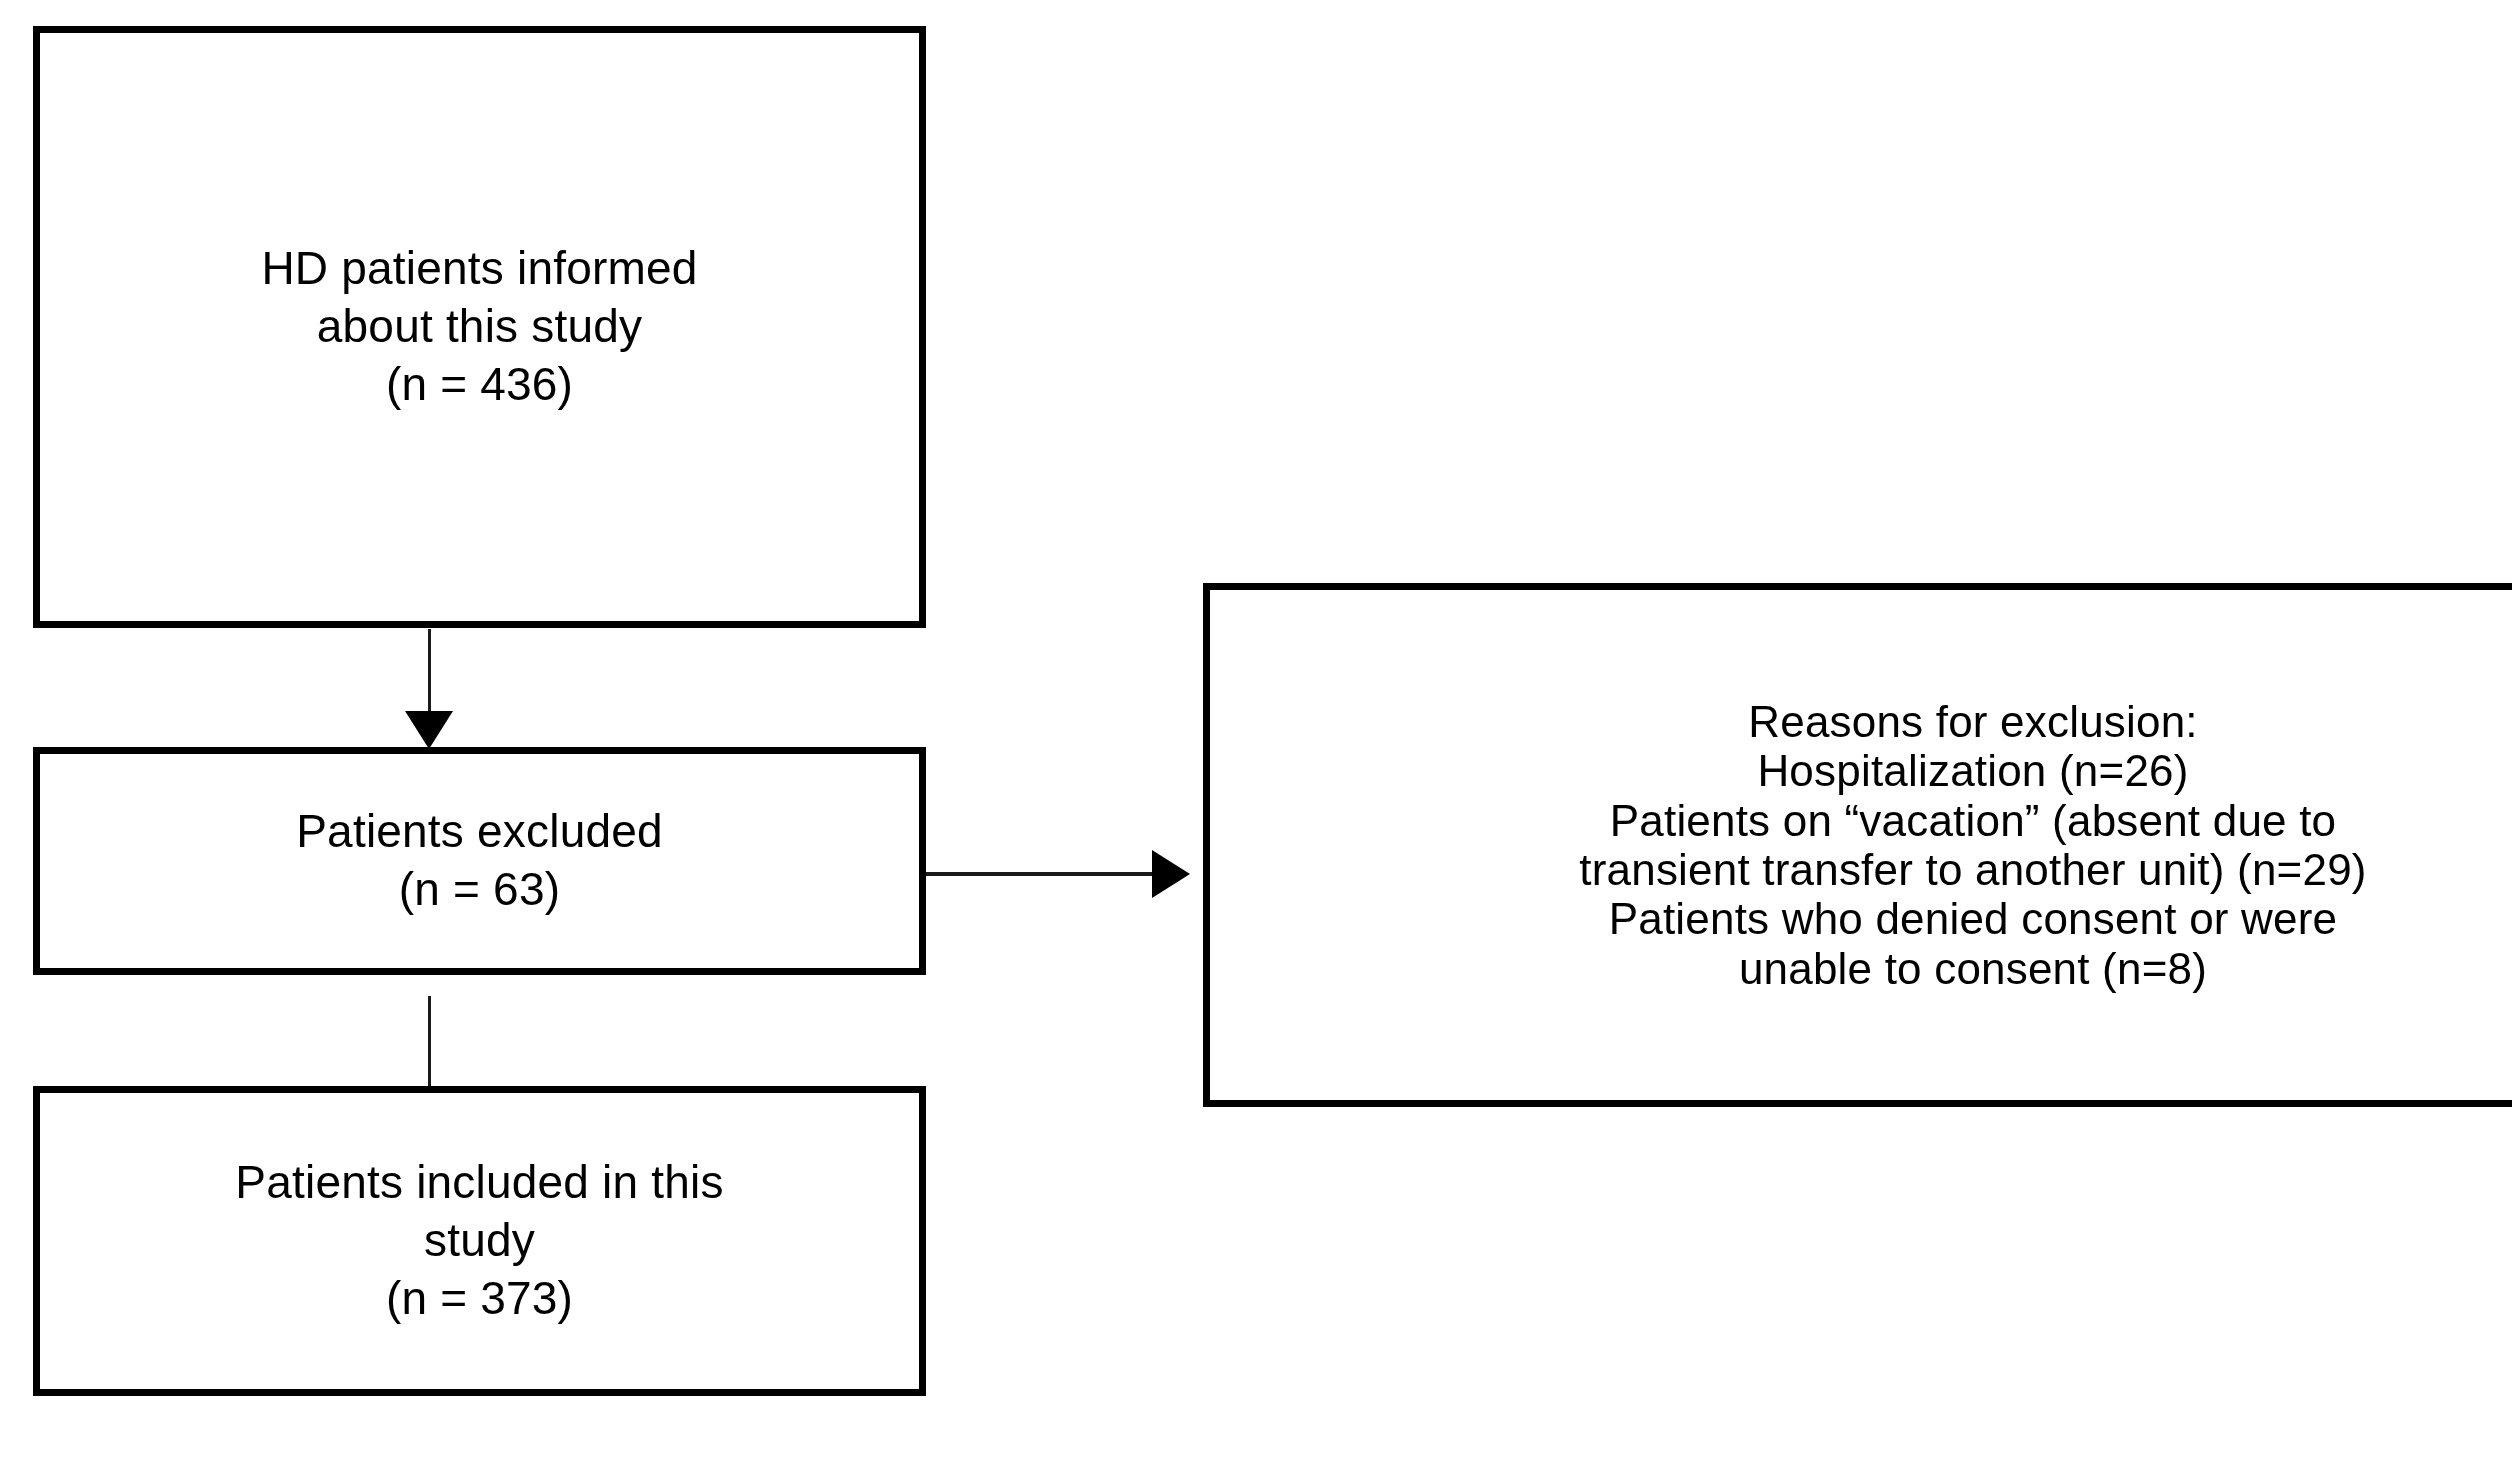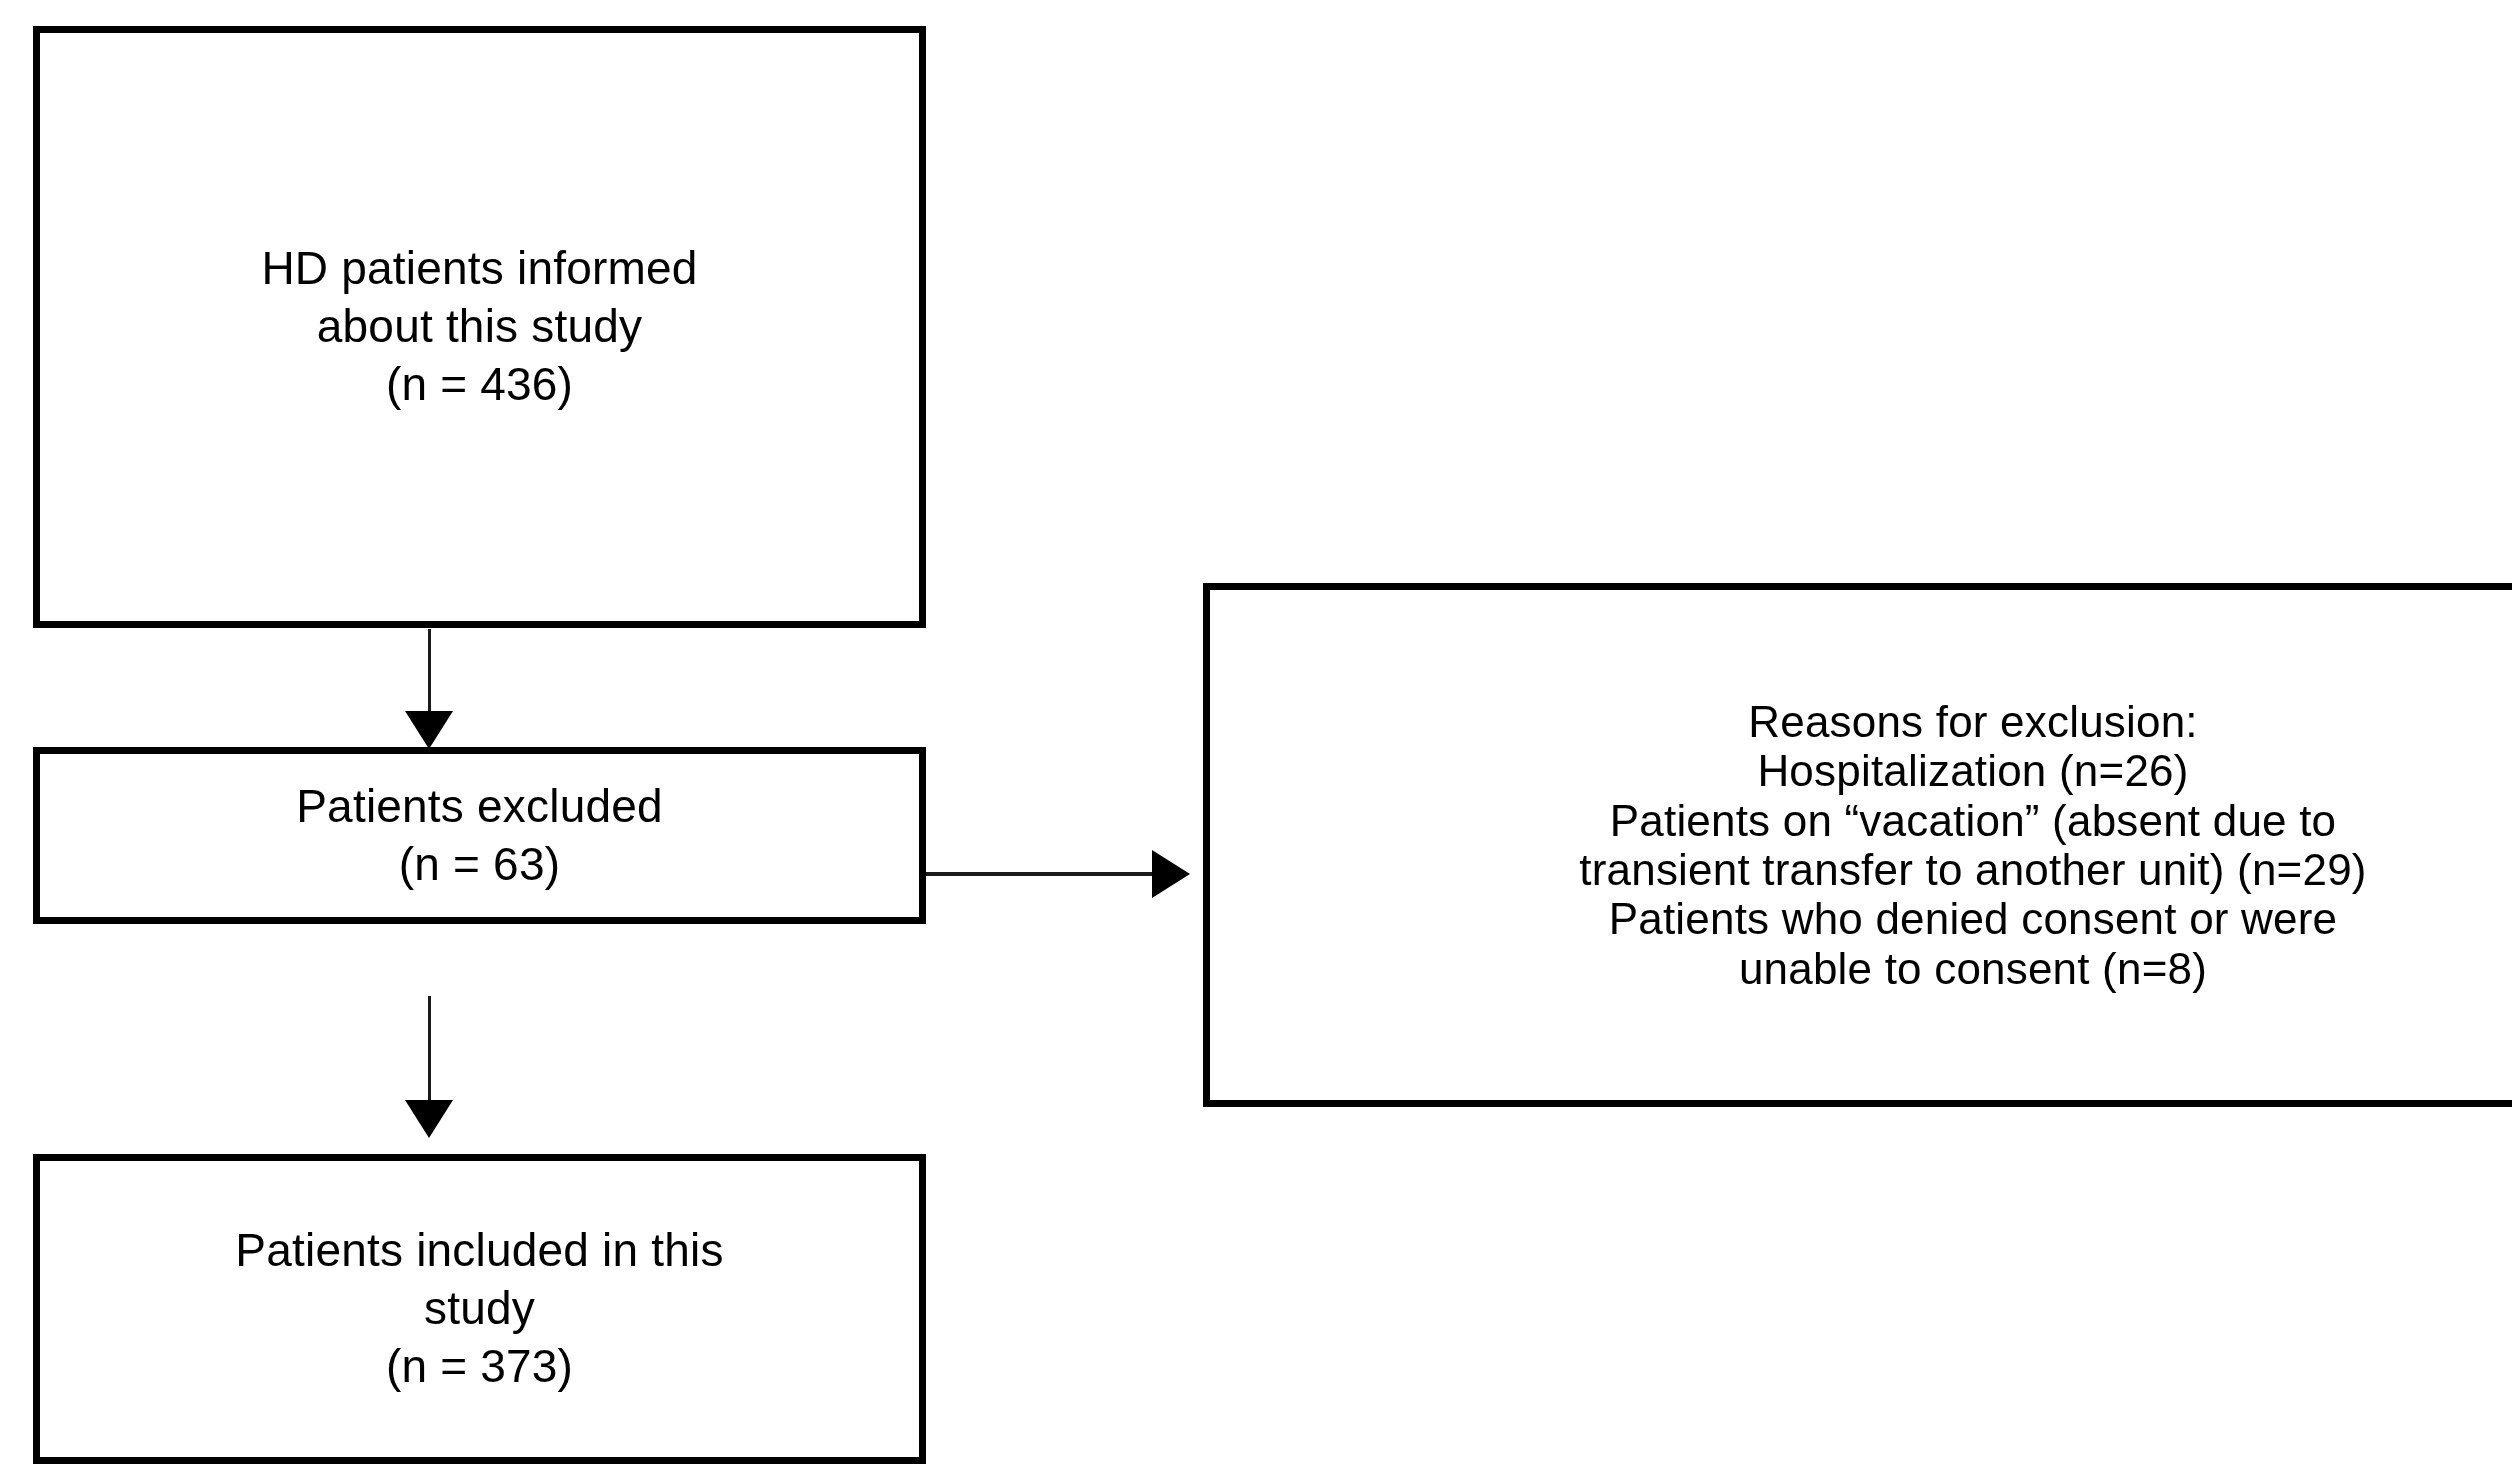--- a/index.html
+++ b/index.html
@@ -41,25 +41,25 @@
   #box-informed {
     left: 33px;
     top: 26px;
     width: 893px;
     height: 602px;
   }
   #box-excluded {
     left: 33px;
     top: 747px;
     width: 893px;
-    height: 177px;
+    height: 228px;
   }
   #box-included {
     left: 33px;
-    top: 1154px;
+    top: 1086px;
     width: 893px;
     height: 310px;
   }
   #box-reasons {
     left: 1203px;
     top: 583px;
     width: 1540px;
     height: 524px;
   }
   #box-reasons .node-text {

